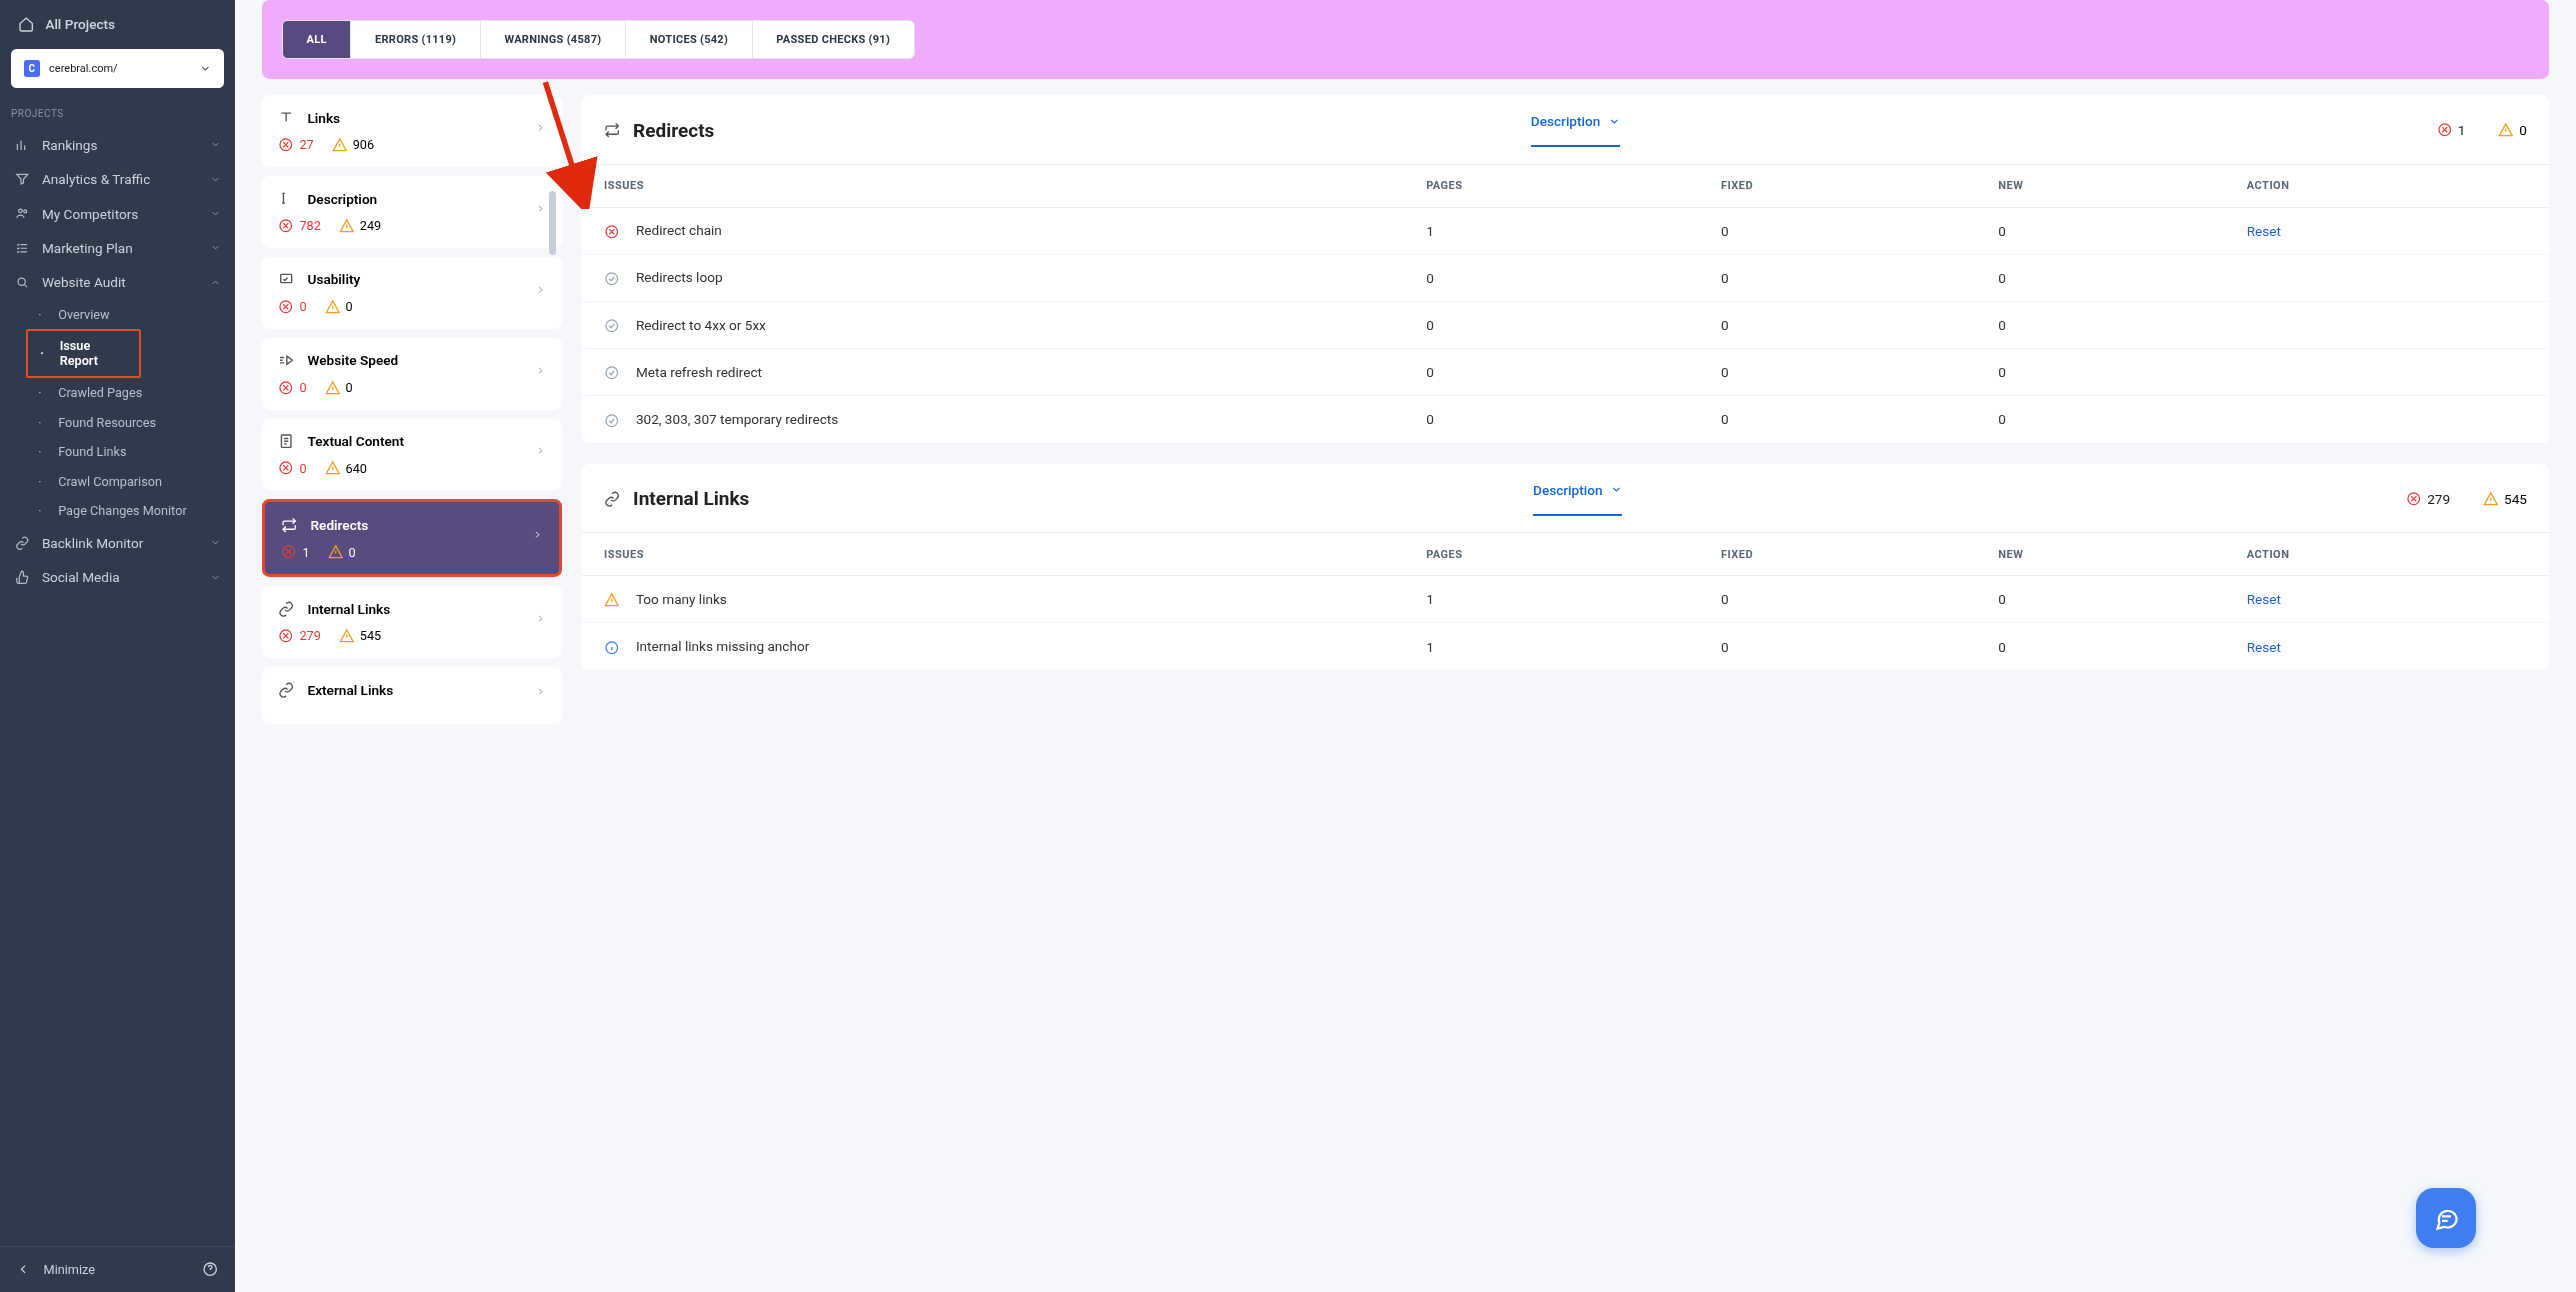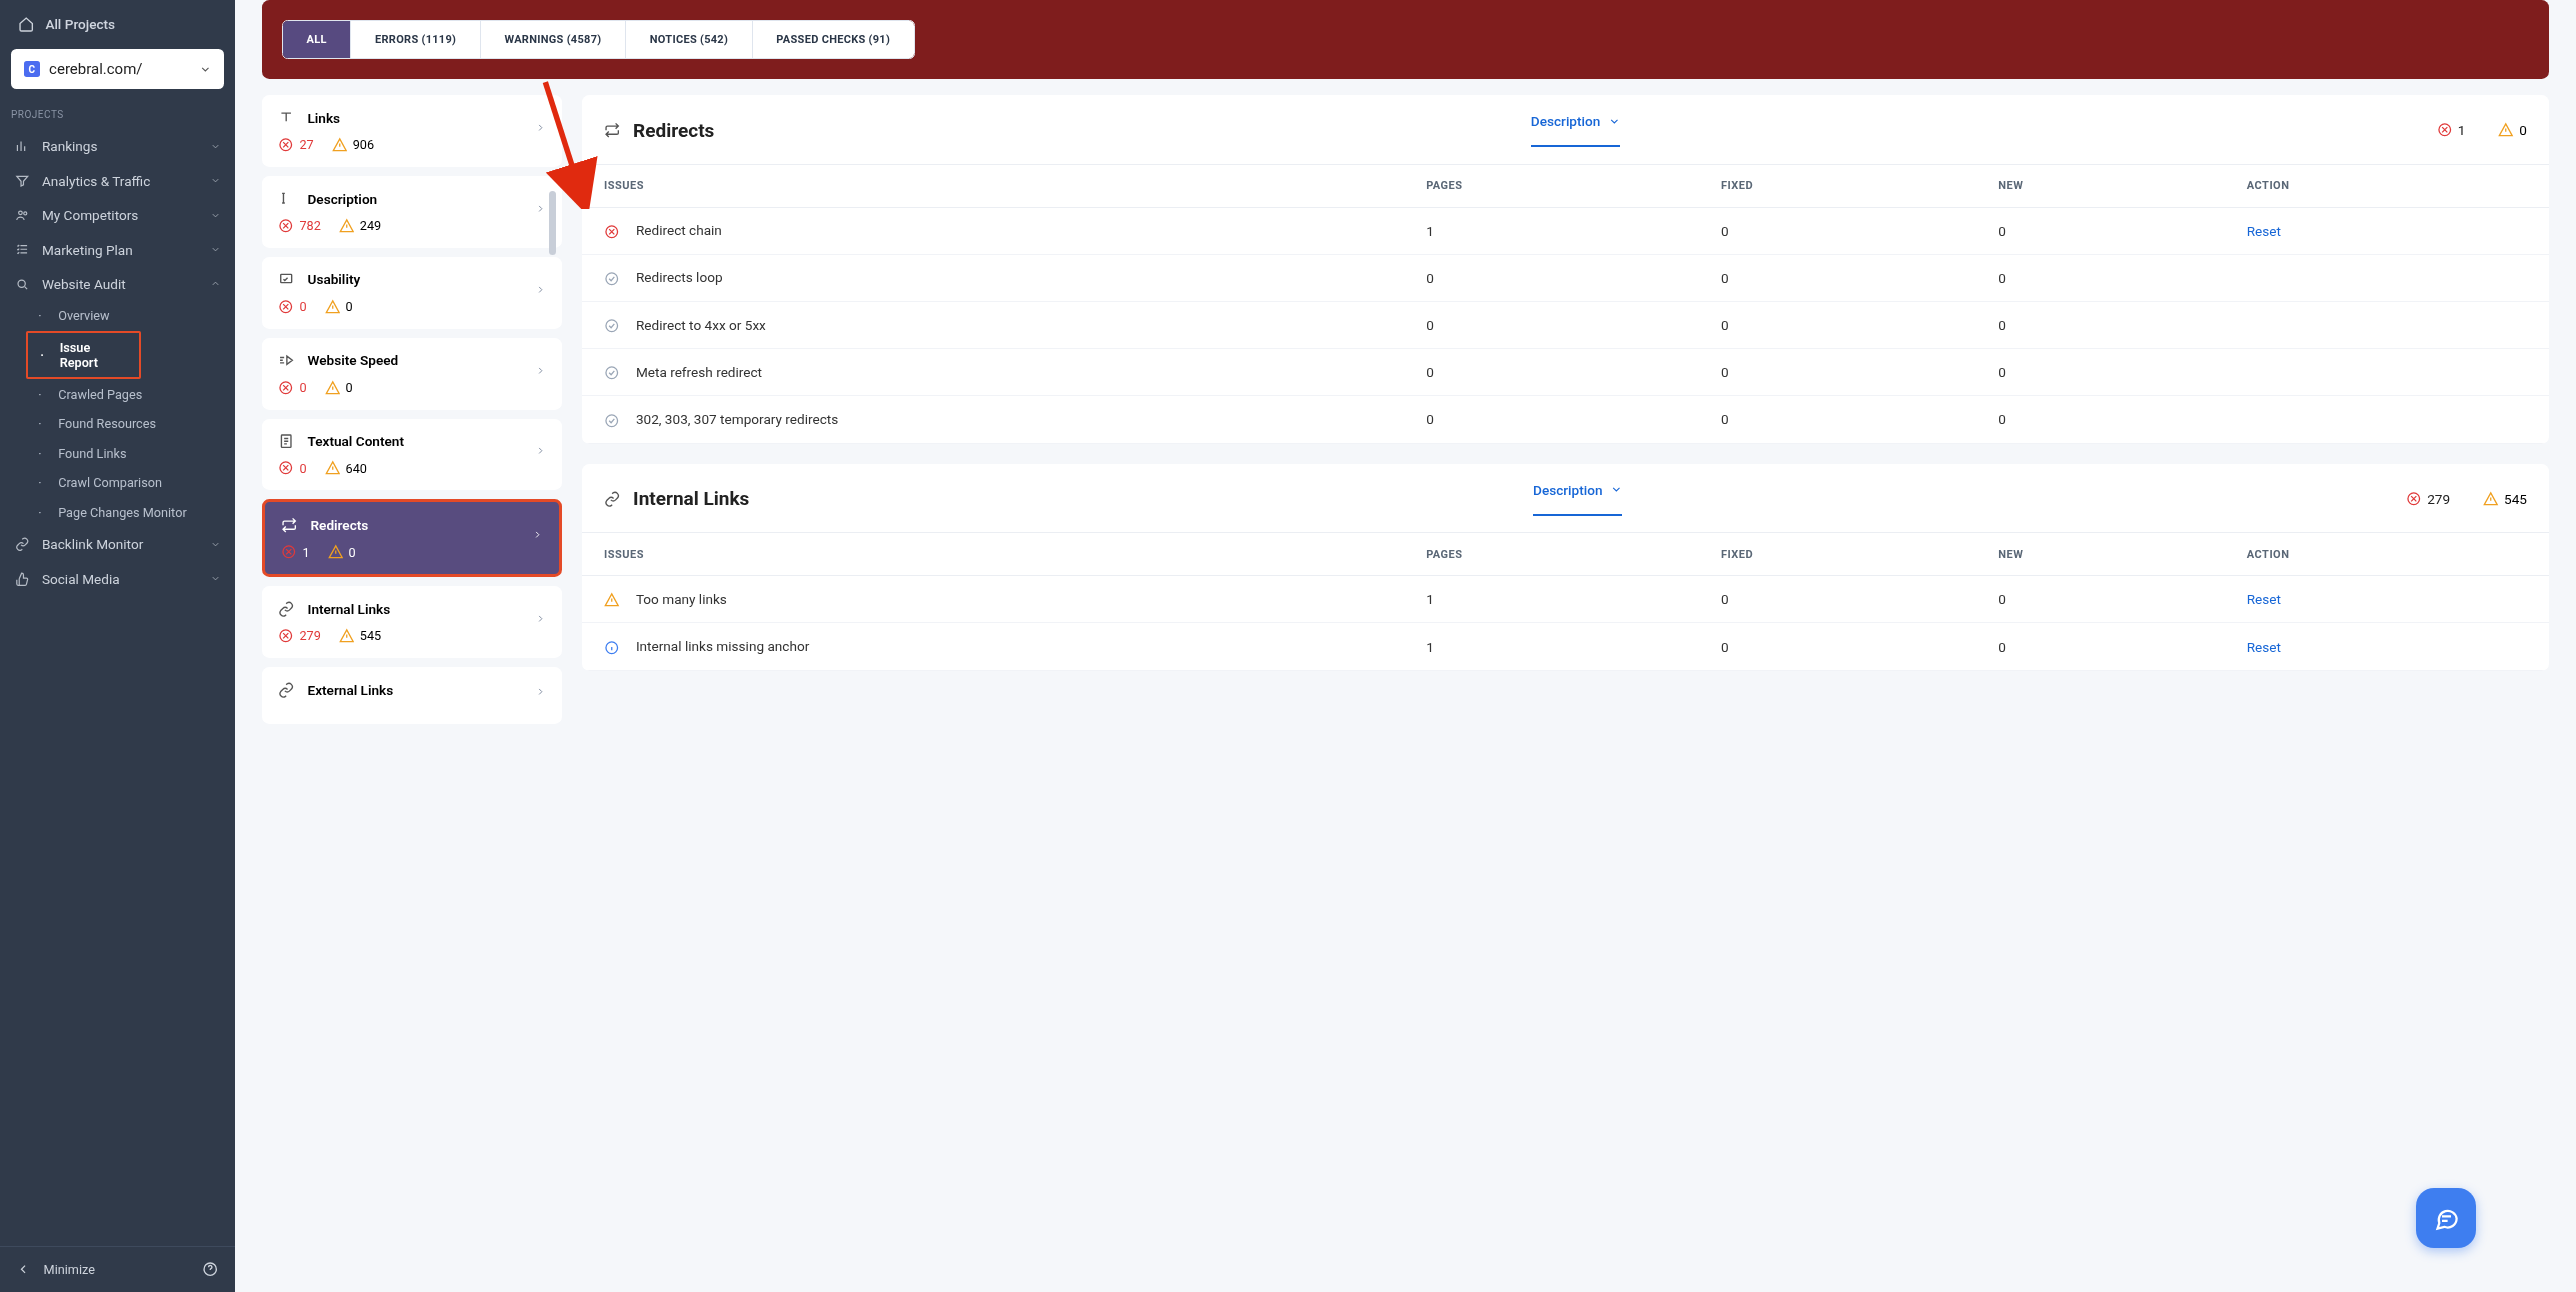--- a/index.html
+++ b/index.html
@@ -1,34 +1,34 @@
 <!DOCTYPE html>
 <html style="font-size:14.5px"><head>
 <meta charset="utf-8">
 <style>
 *{box-sizing:border-box;margin:0;padding:0;font-family:-apple-system,BlinkMacSystemFont,"Segoe UI",Roboto,sans-serif}
 body{display:flex;height:100vh;background:#f5f7fa;overflow:hidden}
 .sidebar{width:235px;background:#303a4a;color:#cdd3dc;display:flex;flex-direction:column;padding-top:16.4px;flex-shrink:0}
 .all-projects{display:flex;align-items:flex-start;gap:11px;padding:0 18px 16.4px;color:#d0d6e0;font-size:13.6px;font-weight:500}
 .project-select{margin:0 11px 20px;background:#fff;border-radius:5.5px;padding:11px 12.7px;display:flex;align-items:center;gap:9px;color:#222}
 .project-select .fav{width:16.4px;height:16.4px;background:#4b6cf0;border-radius:2.7px;display:flex;align-items:center;justify-content:center;color:#fff;font-size:10px;font-weight:bold}
-.project-select .name{flex:1;font-size:15px}
+.project-select .name{flex:1;font-size:11px}
 .section-label{font-size:10px;letter-spacing:0.5px;padding:0 11px 9px;color:#8a94a5}
 .nav-item{display:flex;align-items:center;padding:9px 14.5px;gap:11px;font-size:13.6px;cursor:pointer}
 .nav-item .icon{width:16.4px;height:16.4px;display:flex;align-items:center;justify-content:center;opacity:.85}
 .nav-item .label{flex:1}
 .nav-item .chev{opacity:.7}
 .subnav{padding-left:25.5px}
 .subnav .sub-item{display:flex;align-items:center;gap:12.7px;padding:7.3px 12.7px;font-size:12.7px;color:#b8c0cd;cursor:pointer}
 .subnav .sub-item::before{content:"·";width:7.3px}
 .subnav .sub-item.active{border:2.7px solid #e44a27;color:#fff;font-weight:600;margin-right:94px;border-radius:1.8px}
 .sidebar-footer{margin-top:auto;display:flex;align-items:center;justify-content:space-between;padding:14.5px 16.4px;border-top:0.9px solid #3e4a5d}
 .sidebar-footer .min{display:flex;align-items:center;gap:12.7px;font-size:12.7px}
 .main{flex:1;overflow:auto;padding:0 18px 18px}
-.tabs-card{background:#7f1d1d;border-radius:7.3px;padding:20px;margin-bottom:16.4px;margin-left:9px;margin-right:9px}
+.tabs-card{background:#f0abfc;border-radius:7.3px;padding:20px;margin-bottom:16.4px;margin-left:9px;margin-right:9px}
 .tabs-row{display:inline-flex;border:0.9px solid #dfe5ee;border-radius:5.5px;overflow:hidden}
 .tab-btn{padding:11.8px 23.6px;font-size:11px;font-weight:700;letter-spacing:0.3px;color:#2a3647;background:#fff;border:none;cursor:pointer}
 .tab-btn+.tab-btn{border-left:0.9px solid #dfe5ee}
 .tab-btn.active{background:#574a80;color:#fff}
 .columns{display:flex;gap:20px;margin-left:9px;margin-right:9px}
 .issue-list{width:300px;display:flex;flex-direction:column;gap:9px}
 .issue-card{background:#fff;border-radius:7.3px;padding:14.5px 16.4px;position:relative;cursor:pointer}
 .issue-card.highlight{background:#584c7f;color:#fff;border:3.6px solid #e44a27}
 .issue-card .hdr{display:flex;align-items:center;gap:12.7px;font-size:13.6px;font-weight:600;margin-bottom:11px}
 .issue-card .stats{display:flex;align-items:center;gap:18px;font-size:12.7px}

